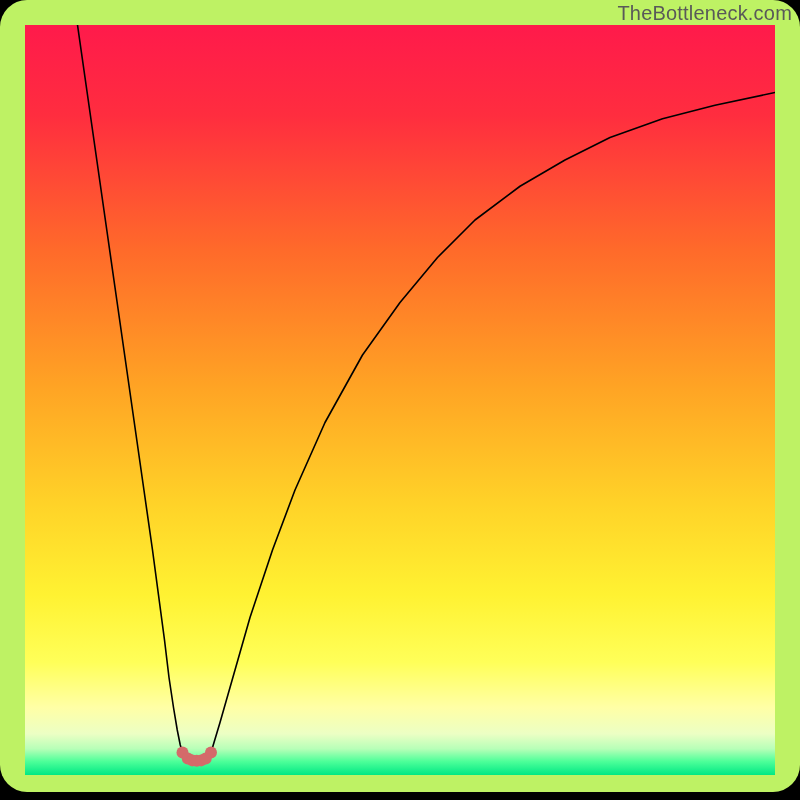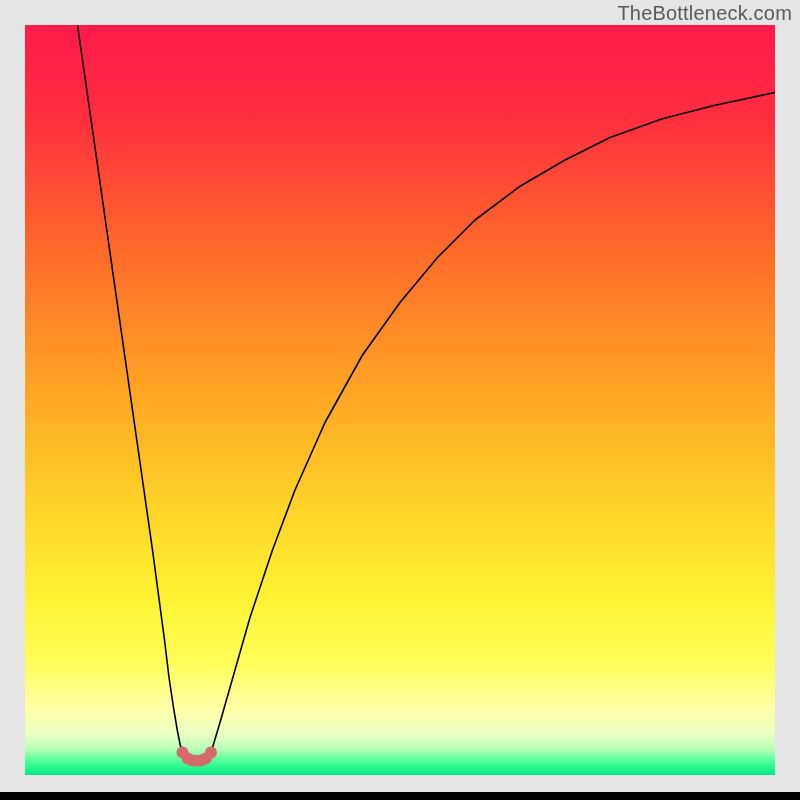--- a/index.html
+++ b/index.html
@@ -7,22 +7,23 @@
     padding: 0;
     width: 800px;
     height: 800px;
     overflow: hidden;
     background: #000;
     font-family: Arial, Helvetica, sans-serif;
   }
   .outer {
     width: 800px;
     height: 792px;
-    background: #e5e5e5;
+    background: #bef264;
     position: relative;
+    border-radius: 27px;
   }
   .plot {
     position: absolute;
     left: 25px;
     top: 25px;
     width: 750px;
     height: 750px;
   }
   .plot svg {
     display: block;

